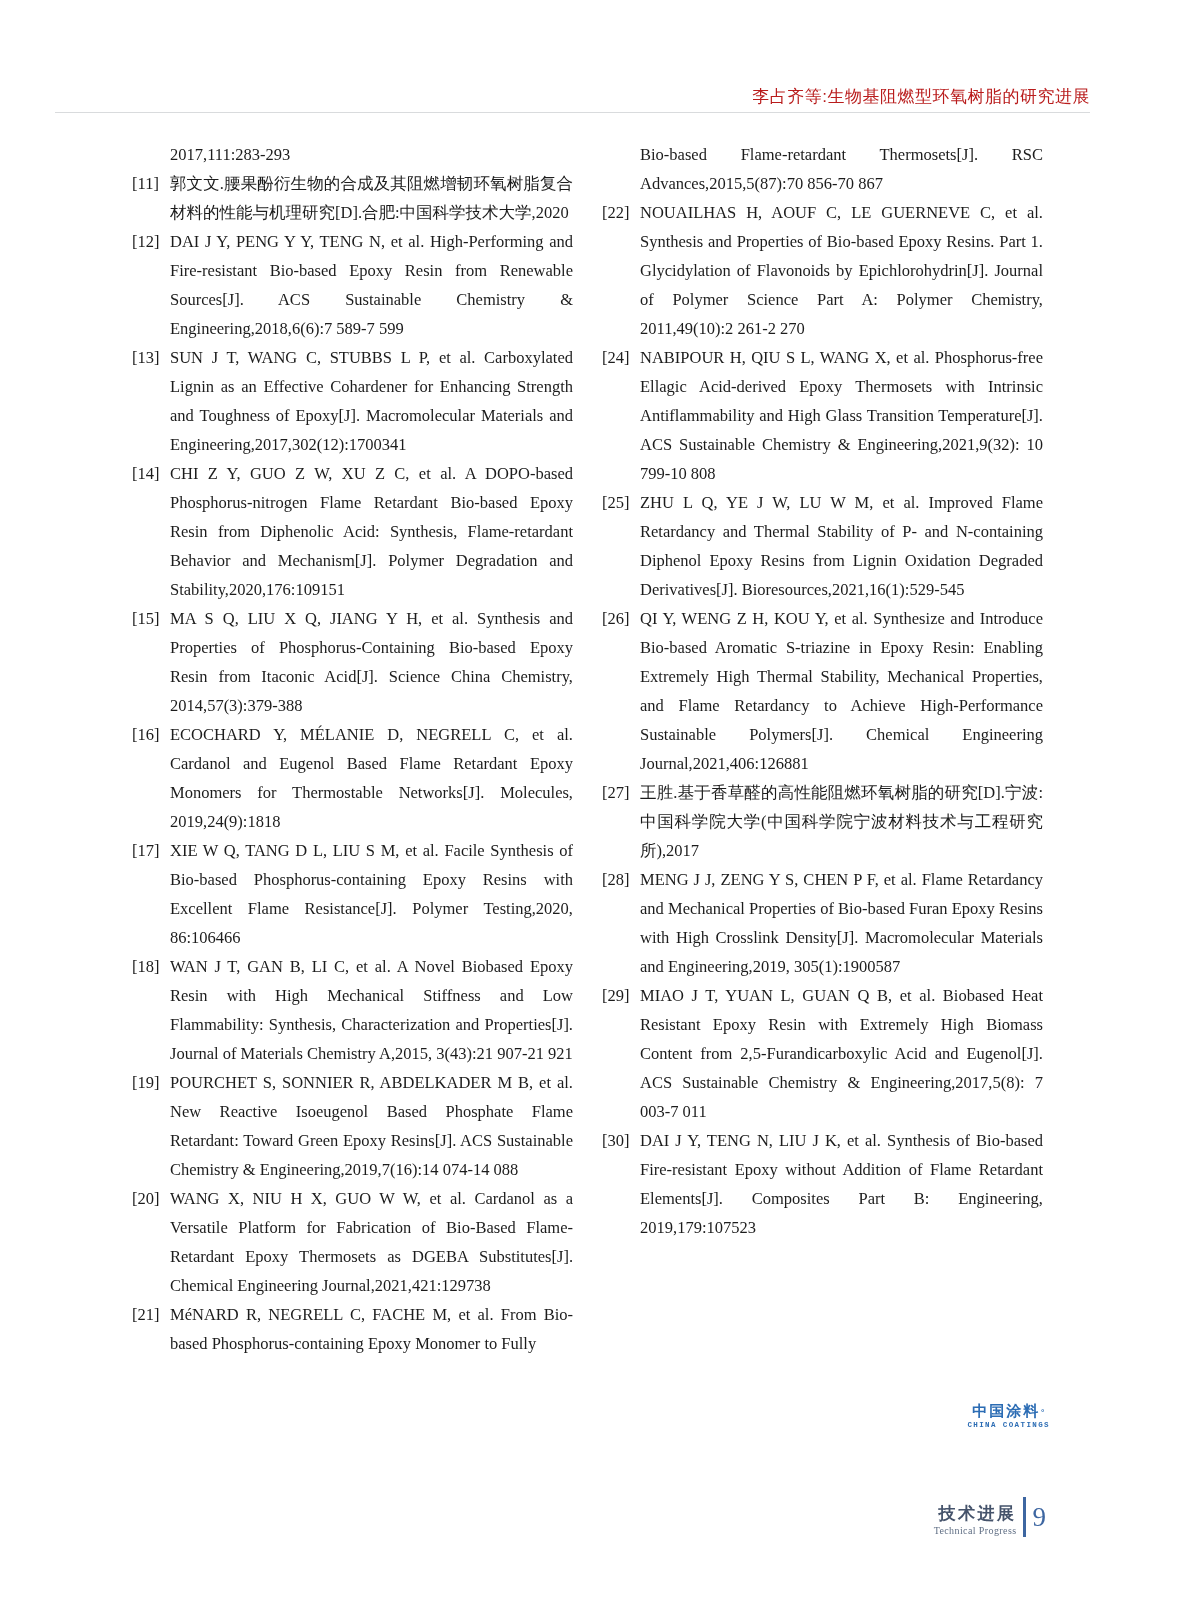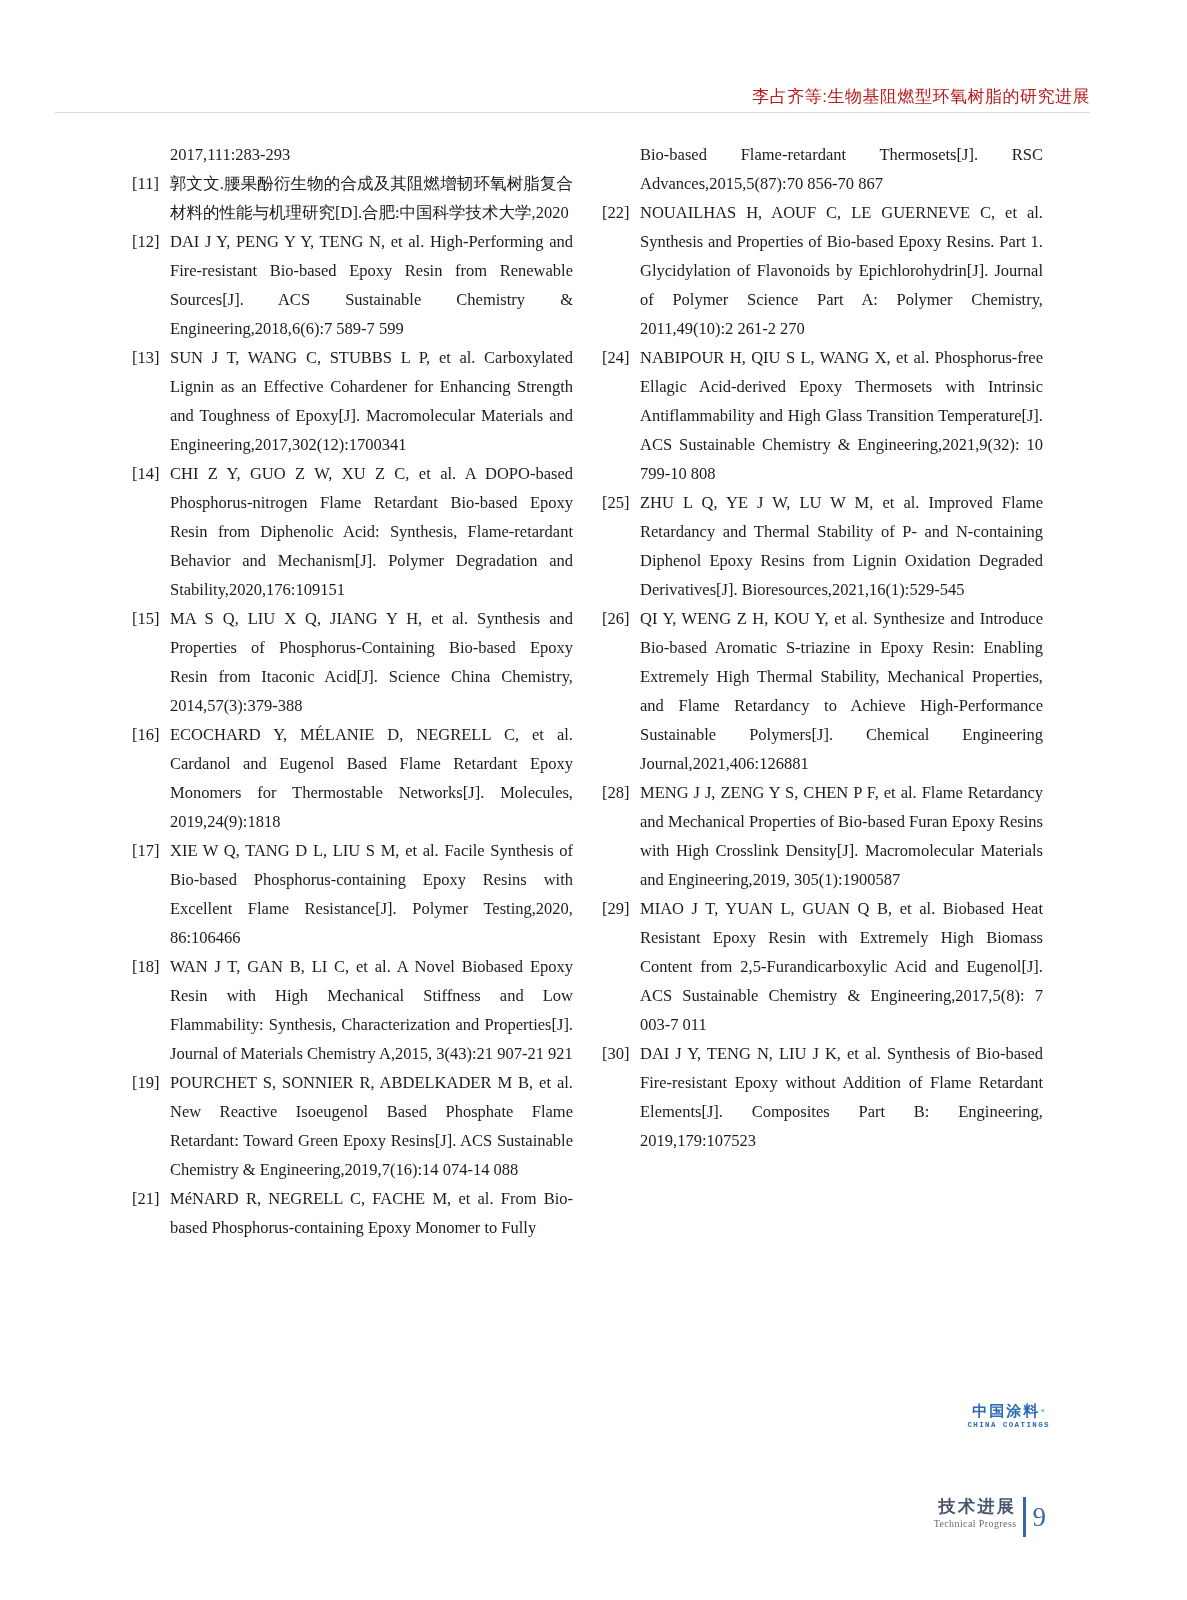--- a/index.html
+++ b/index.html
@@ -92,21 +92,21 @@
     margin-top: 0;
     white-space: nowrap;
   }
 
   
   .footer-section {
     position: absolute;
     top: 1497px;
     right: 141px;
     display: flex;
-    align-items: flex-start;
+    align-items: flex-end;
   }
   .fs-text {
     text-align: right;
   }
   .fs-cn {
     font-family: "Liberation Sans", "DejaVu Sans", sans-serif;
     font-size: 17px;
     font-weight: bold;
     letter-spacing: 2.5px;
     color: #45536b;
@@ -189,20 +189,24 @@
       <div class="ref">
         <span class="ref-label">[18]</span>
         <span class="ref-text">WAN J T, GAN B, LI C, et al. A Novel Biobased Epoxy Resin with High Mechanical Stiffness and Low Flammability: Synthesis, Characterization and Properties[J]. Journal of Materials Chemistry A,2015, 3(43):21 907-21 921</span>
       </div>
 
       <div class="ref">
         <span class="ref-label">[19]</span>
         <span class="ref-text">POURCHET S, SONNIER R, ABDELKADER M B, et al. New Reactive Isoeugenol Based Phosphate Flame Retardant: Toward Green Epoxy Resins[J]. ACS Sustainable Chemistry &amp; Engineering,2019,7(16):14 074-14 088</span>
       </div>
 
+      <div class="ref">
+        <span class="ref-label">[20]</span>
+        <span class="ref-text">WANG X, NIU H X, GUO W W, et al. Cardanol as a Versatile Platform for Fabrication of Bio-Based Flame-Retardant Epoxy Thermosets as DGEBA Substitutes[J]. Chemical Engineering Journal,2021,421:129738</span>
+      </div>
 
       <div class="ref">
         <span class="ref-label">[21]</span>
         <span class="ref-text">MéNARD R, NEGRELL C, FACHE M, et al. From Bio-based Phosphorus-containing Epoxy Monomer to Fully</span>
       </div>
     </div>
 
   <div class="col">
 
       <div class="ref">
@@ -224,20 +228,24 @@
       <div class="ref">
         <span class="ref-label">[25]</span>
         <span class="ref-text">ZHU L Q, YE J W, LU W M, et al. Improved Flame Retardancy and Thermal Stability of P- and N-containing Diphenol Epoxy Resins from Lignin Oxidation Degraded Derivatives[J]. Bioresources,2021,16(1):529-545</span>
       </div>
 
       <div class="ref">
         <span class="ref-label">[26]</span>
         <span class="ref-text">QI Y, WENG Z H, KOU Y, et al. Synthesize and Introduce Bio-based Aromatic S-triazine in Epoxy Resin: Enabling Extremely High Thermal Stability, Mechanical Properties, and Flame Retardancy to Achieve High-Performance Sustainable Polymers[J]. Chemical Engineering Journal,2021,406:126881</span>
       </div>
 
+      <div class="ref">
+        <span class="ref-label">[27]</span>
+        <span class="ref-text">王胜.基于香草醛的高性能阻燃环氧树脂的研究[D].宁波:中国科学院大学(中国科学院宁波材料技术与工程研究所),2017</span>
+      </div>
 
       <div class="ref">
         <span class="ref-label">[28]</span>
         <span class="ref-text">MENG J J, ZENG Y S, CHEN P F, et al. Flame Retardancy and Mechanical Properties of Bio-based Furan Epoxy Resins with High Crosslink Density[J]. Macromolecular Materials and Engineering,2019, 305(1):1900587</span>
       </div>
 
       <div class="ref">
         <span class="ref-label">[29]</span>
         <span class="ref-text">MIAO J T, YUAN L, GUAN Q B, et al. Biobased Heat Resistant Epoxy Resin with Extremely High Biomass Content from 2,5-Furandicarboxylic Acid and Eugenol[J]. ACS Sustainable Chemistry &amp; Engineering,2017,5(8): 7 003-7 011</span>
       </div>

